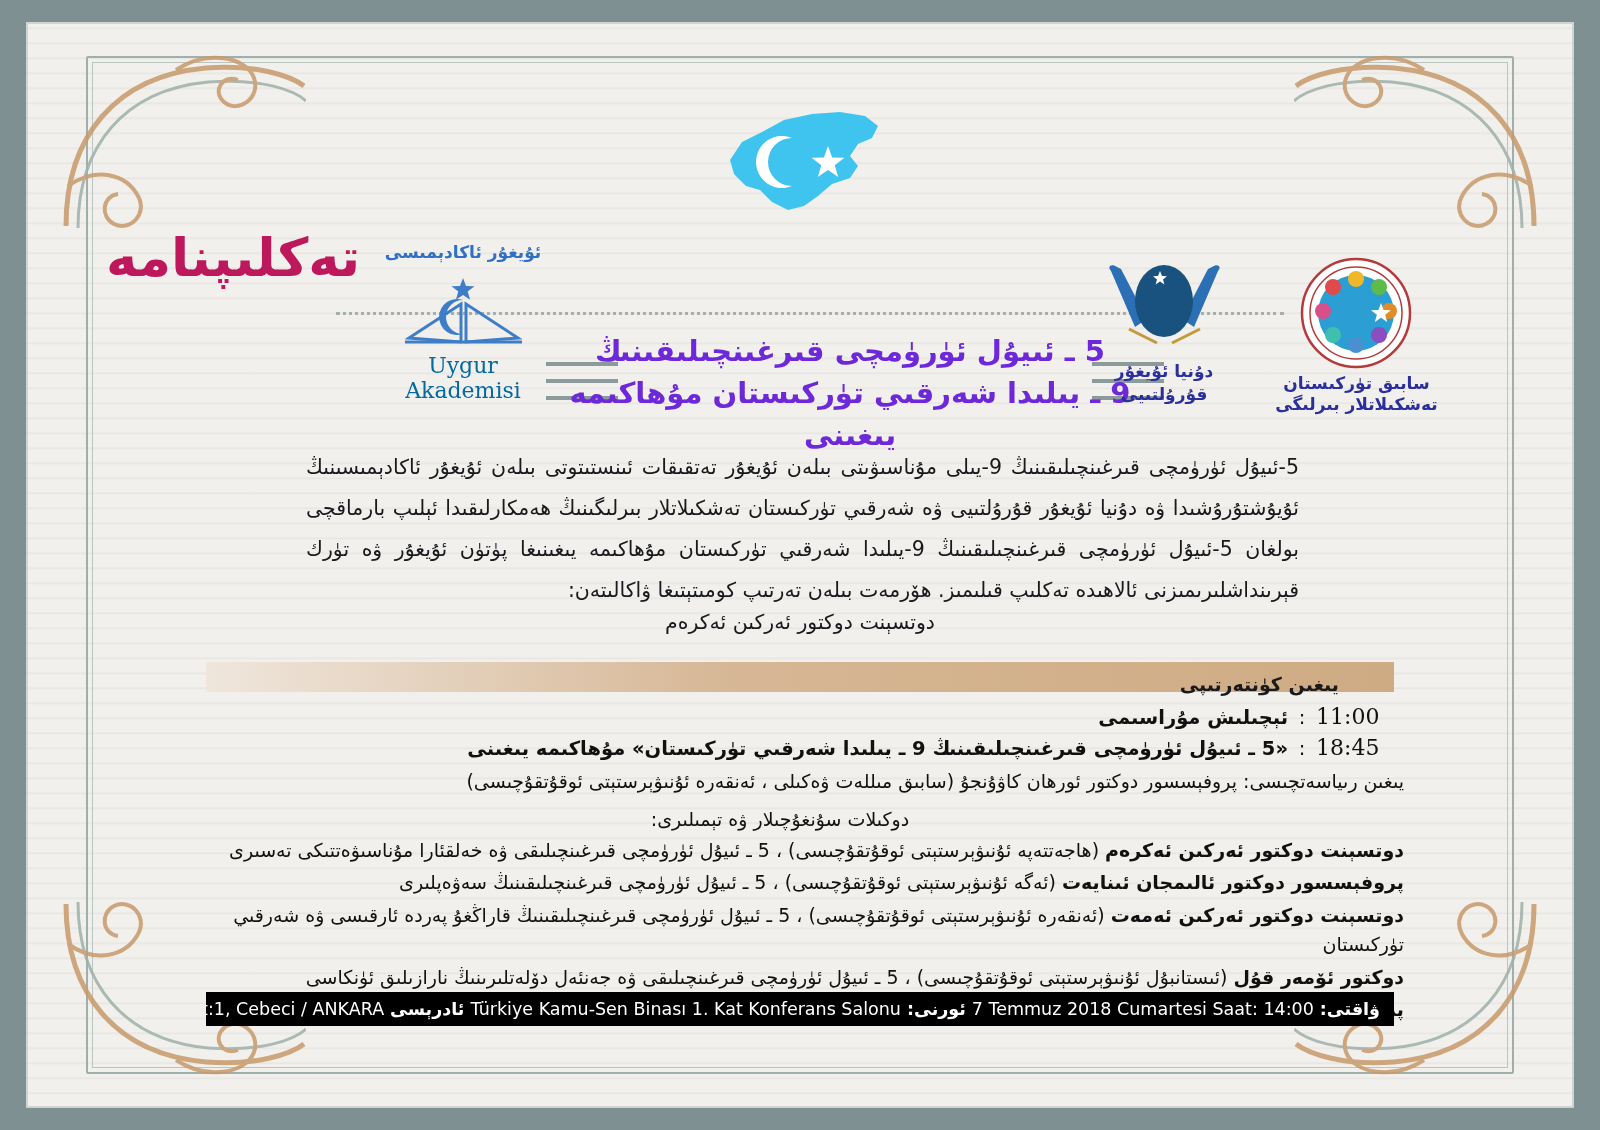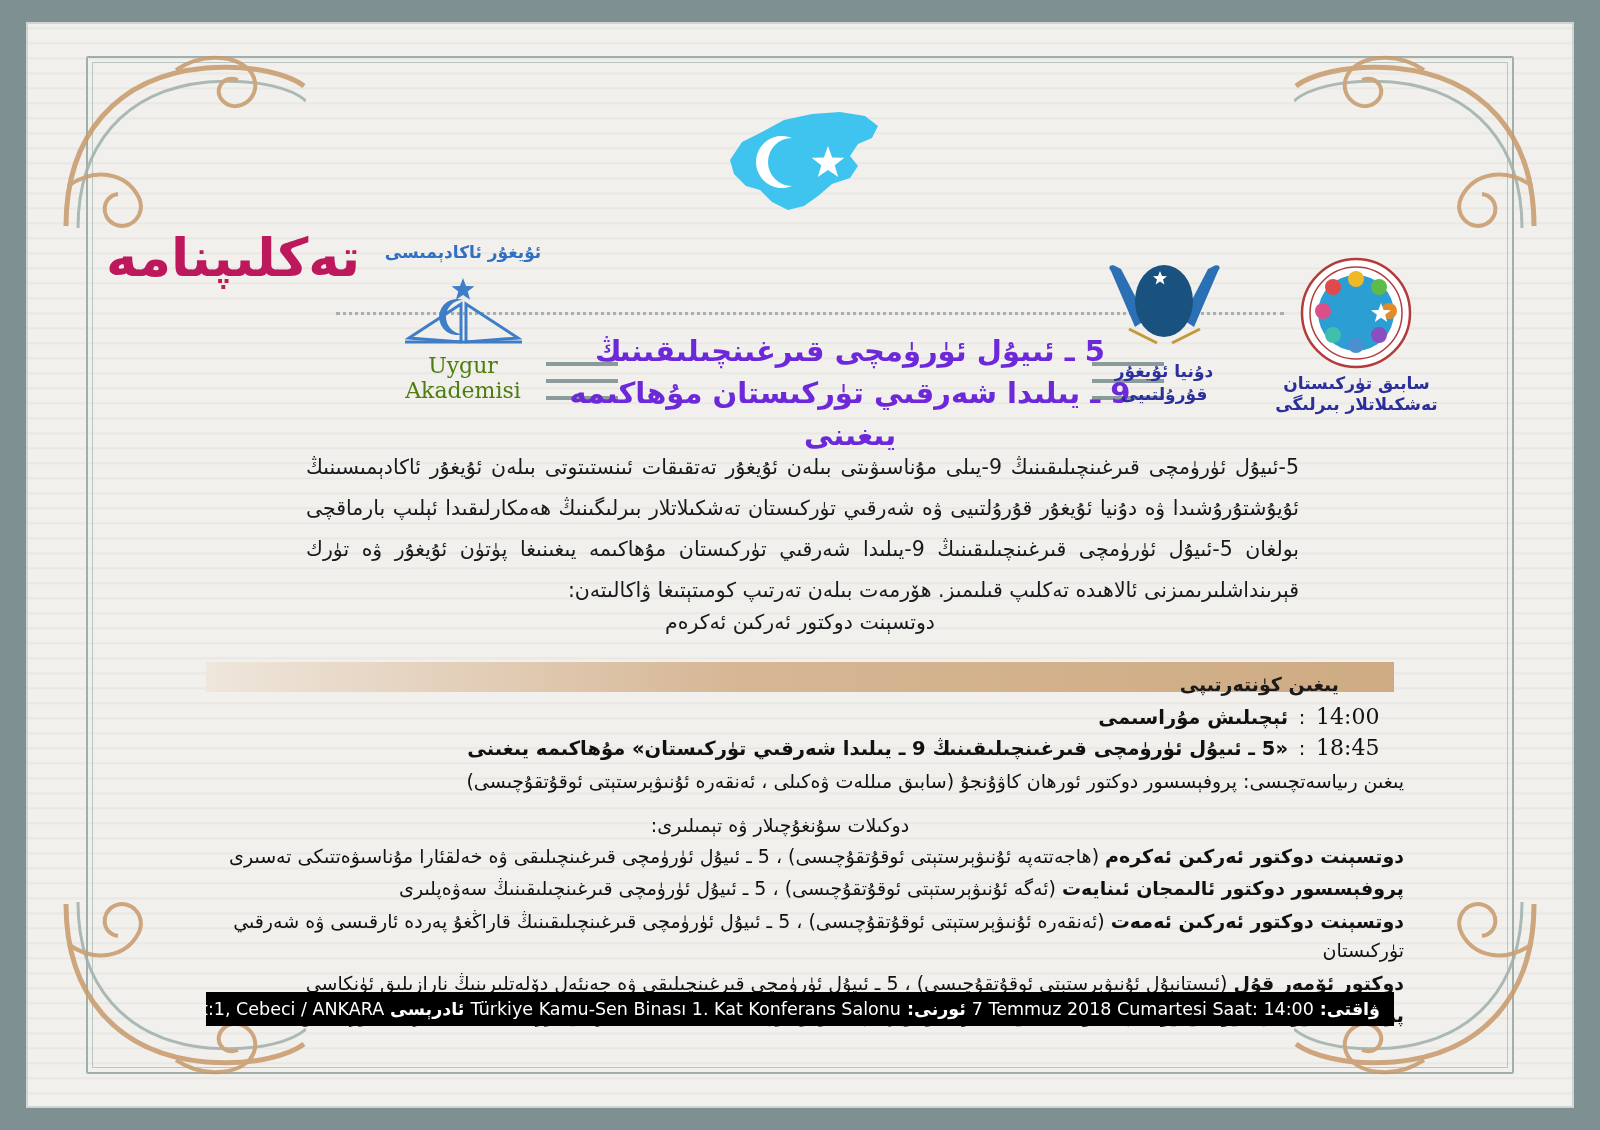--- a/index.html
+++ b/index.html
@@ -107,21 +107,21 @@
   .logo-uti { left: 30px; top: 190px; width: 215px; }
   .logo-uti .uti-mark { font-size: 0; line-height: 0; }
   .logo-uti svg { width: 110px; height: 62px; }
   .logo-uti .l1 { font-size: 15.5px; font-weight: bold; color: #1b2a4a; letter-spacing: .2px; margin-top: 6px;}
   .logo-uti .l2 { font-size: 14.5px; color: #1b2a4a; direction: rtl; font-weight: bold; }
   .logo-uti .l3 { font-size: 15.5px; font-weight: bold; color: #1b2a4a; letter-spacing: .2px;}
 
   .logo-akad { left: 262px; top: 180px; width: 190px; }
   .logo-akad .a-top { color: #2f6fc4; font-size: 17px; direction: rtl; font-weight: bold; margin-bottom: 2px;}
   .logo-akad svg { width: 125px; height: 85px; }
-  .logo-akad .a-bot { color: #4d7c0f; font-size: 22px; font-family: "DejaVu Serif", serif; text-align: center; }
+  .logo-akad .a-bot { color: #0369a1; font-size: 22px; font-family: "DejaVu Serif", serif; text-align: center; }
 
   .logo-dunya { right: 235px; top: 195px; width: 190px; }
   .logo-dunya svg { width: 135px; height: 98px; }
   .logo-dunya .d-cap { color: #2b2f9c; font-size: 17px; direction: rtl; font-weight: bold; line-height: 1.25; margin-top: 2px;}
 
   .logo-dtb { right: 40px; top: 195px; width: 195px; }
   .logo-dtb svg { width: 115px; height: 112px; }
   .logo-dtb .t-cap { color: #2b2f9c; font-size: 17px; direction: rtl; font-weight: bold; line-height: 1.25; }
 
   
@@ -154,21 +154,21 @@
   .row { display: flex; align-items: baseline; justify-content: flex-start;
          font-size: 19.5px; color: #111; margin-bottom: 6px; }
   .row .time { width: 88px; text-align: left; direction: ltr; font-size: 22px; flex: none;
                font-family: "DejaVu Serif", serif; }
   .row .colon { width: 28px; text-align: center; flex: none; }
   .row .what { flex: 1; text-align: right; font-weight: bold; }
 
   .chair, .speakers-lead {
     direction: rtl; text-align: right; font-size: 19px; color: #111; margin-top: 10px;
   }
-  .speakers-lead { margin-top: 22px; margin-bottom: 6px; text-align: center; }
+  .speakers-lead { margin-top: 16px; margin-bottom: 6px; text-align: center; }
 
   .speakers { direction: rtl; }
   .speaker {
     direction: rtl; text-align: right; font-size: 19px; color: #111;
     line-height: 1.55; margin-bottom: 3px;
   }
   .speaker b { font-weight: bold; }
 
   
   .footer {
@@ -312,21 +312,21 @@
 
       <div class="body-text">5-ئىيۇل ئۈرۈمچى قىرغىنچىلىقىنىڭ 9-يىلى مۇناسىۋىتى بىلەن ئۇيغۇر تەتقىقات ئىنستىتوتى بىلەن ئۇيغۇر ئاكادېمىسىنىڭ ئۇيۇشتۇرۇشىدا ۋە دۇنيا ئۇيغۇر قۇرۇلتىيى ۋە شەرقىي تۈركىستان تەشكىلاتلار بىرلىگىنىڭ ھەمكارلىقىدا ئېلىپ بارماقچى بولغان 5-ئىيۇل ئۈرۈمچى قىرغىنچىلىقىنىڭ 9-يىلىدا شەرقىي تۈركىستان مۇھاكىمە يىغىنىغا پۈتۈن ئۇيغۇر ۋە تۈرك قېرىنداشلىرىمىزنى ئالاھىدە تەكلىپ قىلىمىز. ھۆرمەت بىلەن تەرتىپ كومىتېتىغا ۋاكالىتەن:</div>
       <div class="greeting">دوتسېنت دوكتور ئەركىن ئەكرەم</div>
 
       <div class="agenda-band">
         <span>يىغىن كۈنتەرتىپى</span>
       </div>
 
       <div class="agenda">
         <div class="row">
-          <div class="time">14:00</div>
+          <div class="time">11:00</div>
           <div class="colon">:</div>
           <div class="what">ئېچىلىش مۇراسىمى</div>
         </div>
         <div class="row">
           <div class="time">18:45</div>
           <div class="colon">:</div>
           <div class="what">«5 ـ ئىيۇل ئۈرۈمچى قىرغىنچىلىقىنىڭ 9 ـ يىلىدا شەرقىي تۈركىستان» مۇھاكىمە يىغىنى</div>
         </div>
 
         <div class="chair">يىغىن رىياسەتچىسى: پروفېسسور دوكتور ئورھان كاۋۇنجۇ (سابىق مىللەت ۋەكىلى ، ئەنقەرە ئۇنىۋېرستېتى ئوقۇتقۇچىسى)</div>

